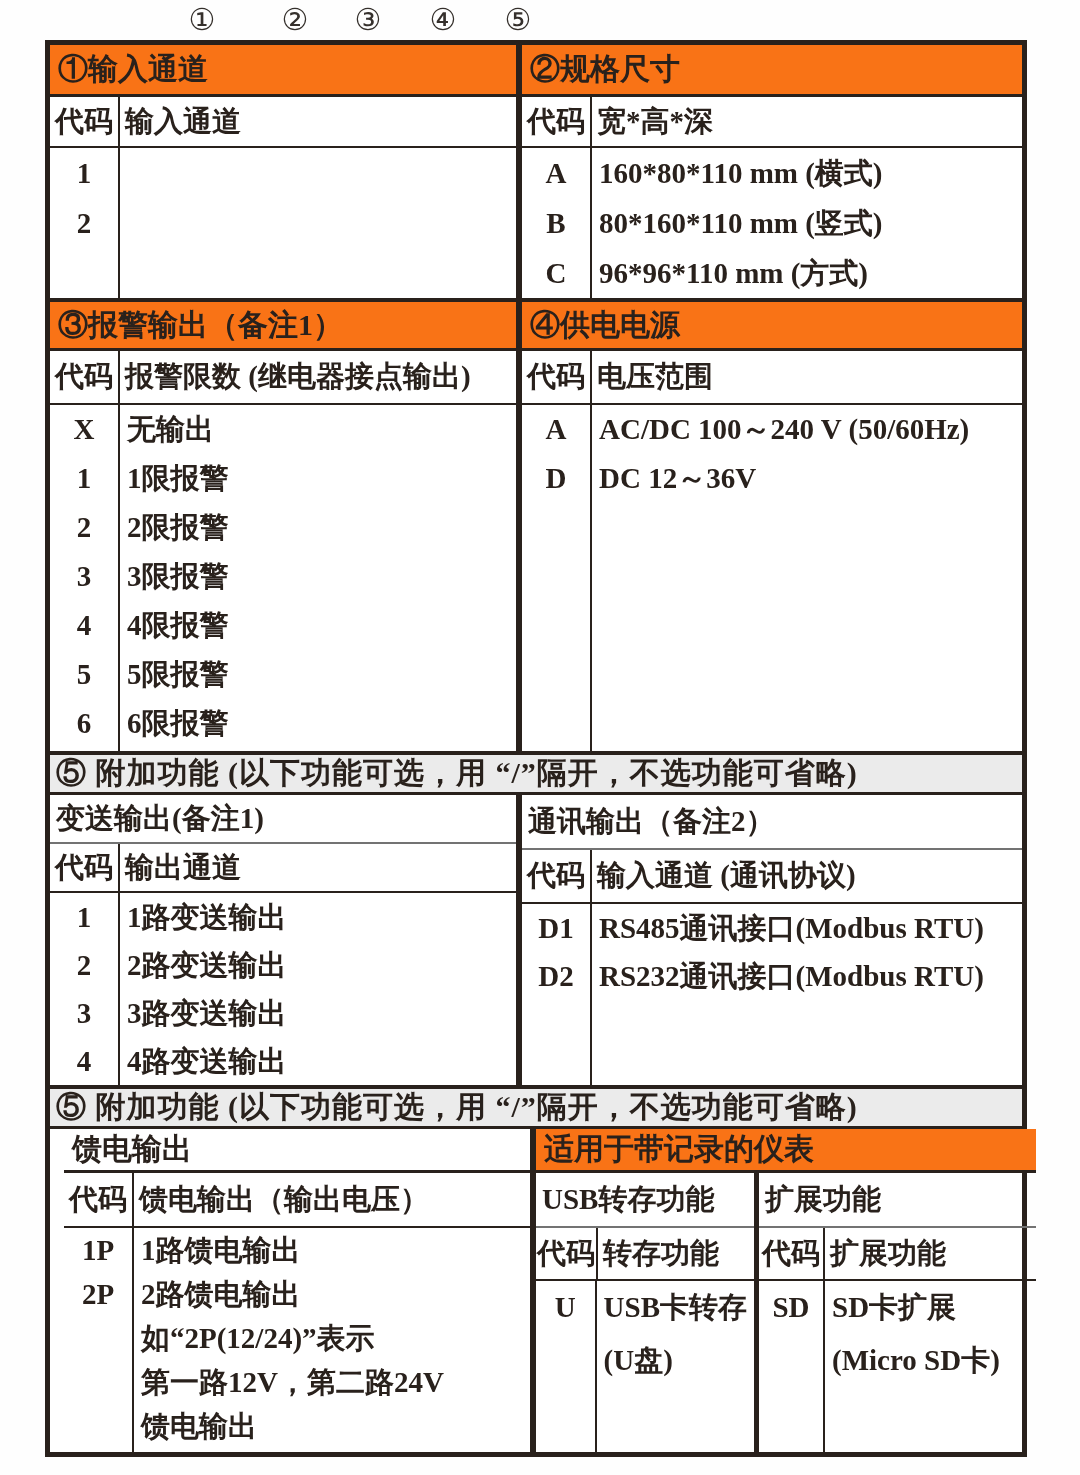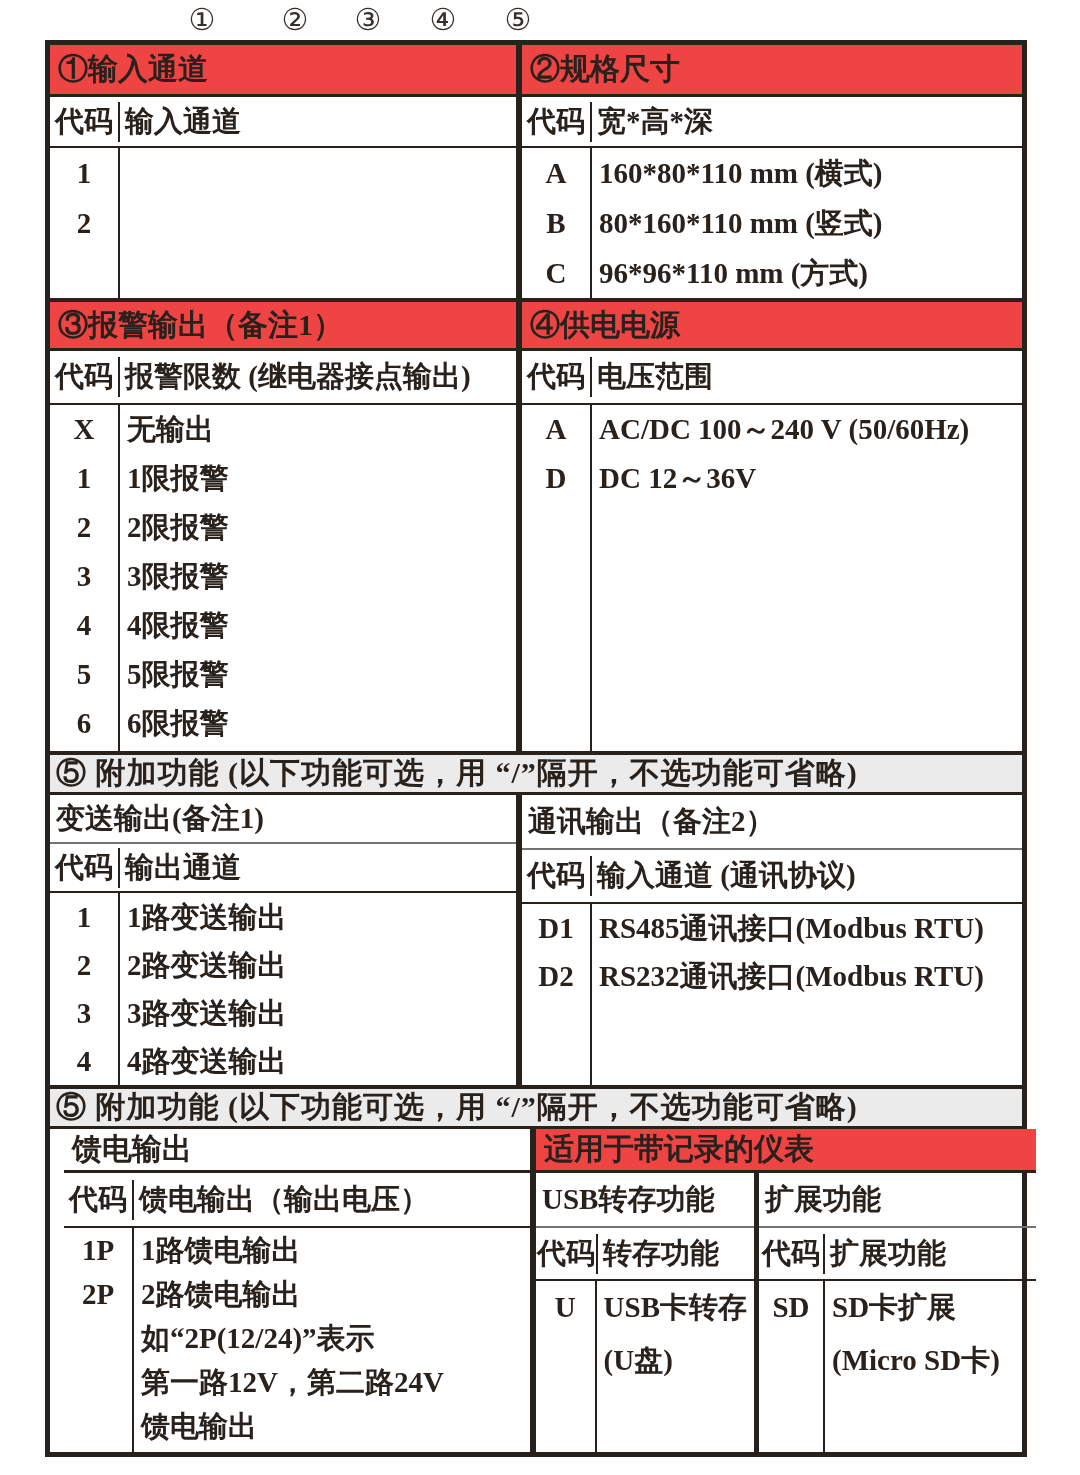--- a/index.html
+++ b/index.html
@@ -38,29 +38,29 @@
   .s6 { height:323px;margin-left:14px; }
 
   .band {
     height:44px; background:#ebebeb;
     border-top:4px solid #29211c; border-bottom:3px solid #29211c;
     display:flex; align-items:center; padding:8px 6px;
     font-size:30px; letter-spacing:1px; white-space:nowrap;
   }
 
   .ptitle {
-    height:52px; background:#ef4444; border-bottom:3px solid #29211c;
+    height:52px; background:#f97316; border-bottom:3px solid #29211c;
     display:flex; align-items:center; padding:0 8px;
     font-size:30px; white-space:nowrap;
   }
   .ptitle.white { background:#fff; }
   .s2 .ptitle { height:49px; }
   .s6 .ptitle { height:44px; }
 
-  .phead { display:flex; border-bottom:2px solid #29211c; font-size:29px;align-items:center; }
+  .phead { display:flex; border-bottom:2px solid #29211c; font-size:29px; }
   .s1 .phead { height:51px; }
   .s2 .phead { height:54px; }
   .s4 .phead { height:54px; }
   .s6 .half-l .phead { height:55px; }
   .code-h {
     width:70px; border-right:2px solid #29211c;
     display:flex; align-items:center; justify-content:center;
     white-space:nowrap;
   }
   .desc-h {

